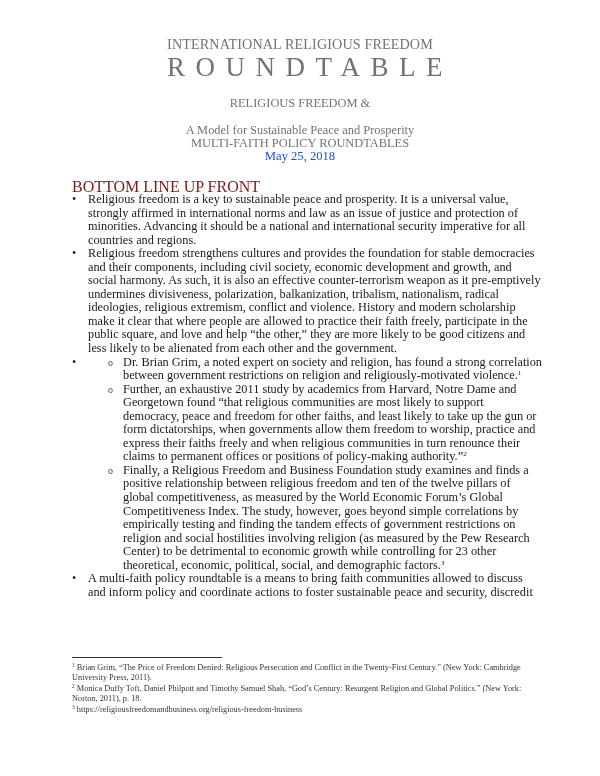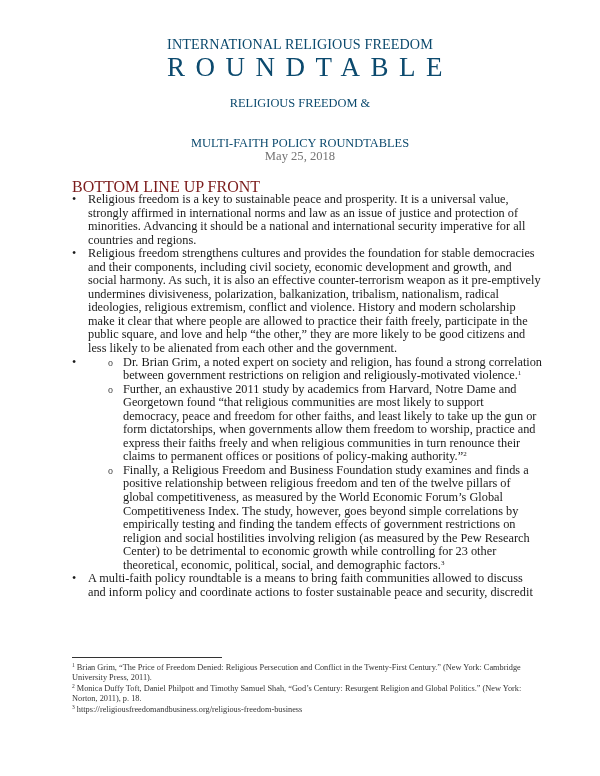--- a/index.html
+++ b/index.html
@@ -1,46 +1,47 @@
 <!DOCTYPE html>
 <html><head>
 <meta charset="utf-8">
 <style>
   html, body { margin: 0; padding: 0; background: #ffffff; }
   body { width: 600px; height: 776px; position: relative; overflow: hidden;
          font-family: "Liberation Serif", "DejaVu Serif", serif; color: #1a1a1a; }
   .page { position: absolute; left: 0; top: 0; width: 600px; height: 776px; }
-  .hdr { position: absolute; left: 0; width: 600px; text-align: center; color: #0c4a6e; }
+  .hdr { position: absolute; left: 0; width: 600px; text-align: center; color: #737373; }
   .org { top: 36px; font-size: 14.2px; letter-spacing: 0.1px; }
   .brand { top: 52px; font-size: 27px; letter-spacing: 10.5px; padding-left: 10px; }
   .t1 { font-weight: normal; font-size: 12.4px; line-height: 13.5px; }
   .sub1 { top: 97px; }
   .sub2 { top: 110.5px; margin-top: 26px; }
   .sub3 { top: 124px; }
-  .date { position: absolute; top: 149px; width: 600px; text-align: center; font-size: 12.6px; color: #737373; }
+  .date { position: absolute; top: 149px; width: 600px; text-align: center; font-size: 12.6px; color: #1d4ed8; }
   .section { position: absolute; left: 72px; top: 178px; font-size: 16px; font-weight: normal; color: #7a1a1a; }
   .body { position: absolute; left: 72px; top: 193px; width: 470px; font-size: 12.3px; line-height: 13.55px; }
   .item { position: relative; padding-left: 16px; }
   .item .dot { position: absolute; left: 0; top: 0; width: 16px; font-size: 12px; }
   .subitem { position: relative; padding-left: 51px; }
   .subitem .o { position: absolute; left: 36px; top: 0; font-size: 10px; color: #444; }
   sup { font-size: 7px; line-height: 0; vertical-align: 4px; }
   .rule { position: absolute; left: 72px; top: 657px; width: 150px; height: 0; border-top: 1px solid #333; }
   .foot { position: absolute; left: 72px; top: 663px; width: 470px; font-size: 8.3px; line-height: 10.4px; color: #333; }
   .foot sup { font-size: 5.5px; vertical-align: 3px; }
 </style>
 </head>
 <body>
 
 <div class="page">
 
   <div class="hdr org">INTERNATIONAL RELIGIOUS FREEDOM</div>
   <div class="hdr brand">ROUNDTABLE</div>
   <div class="hdr t1 sub1">RELIGIOUS FREEDOM &amp;</div>
   <div class="hdr t1 sub2">MULTI-FAITH POLICY ROUNDTABLES</div>
+  <div class="hdr t1 sub3">A Model for Sustainable Peace and Prosperity</div>
   <div class="date">May 25, 2018</div>
 
   <div class="section">BOTTOM LINE UP FRONT</div>
 
   <div class="body">
     <div class="item">
       <span class="dot">•</span>
       <span>Religious freedom is a key to sustainable peace and prosperity. It is a universal value, strongly affirmed in international norms and law as an issue of justice and protection of minorities. Advancing it should be a national and international security imperative for all countries and regions.</span>
     </div>
     <div class="item">

